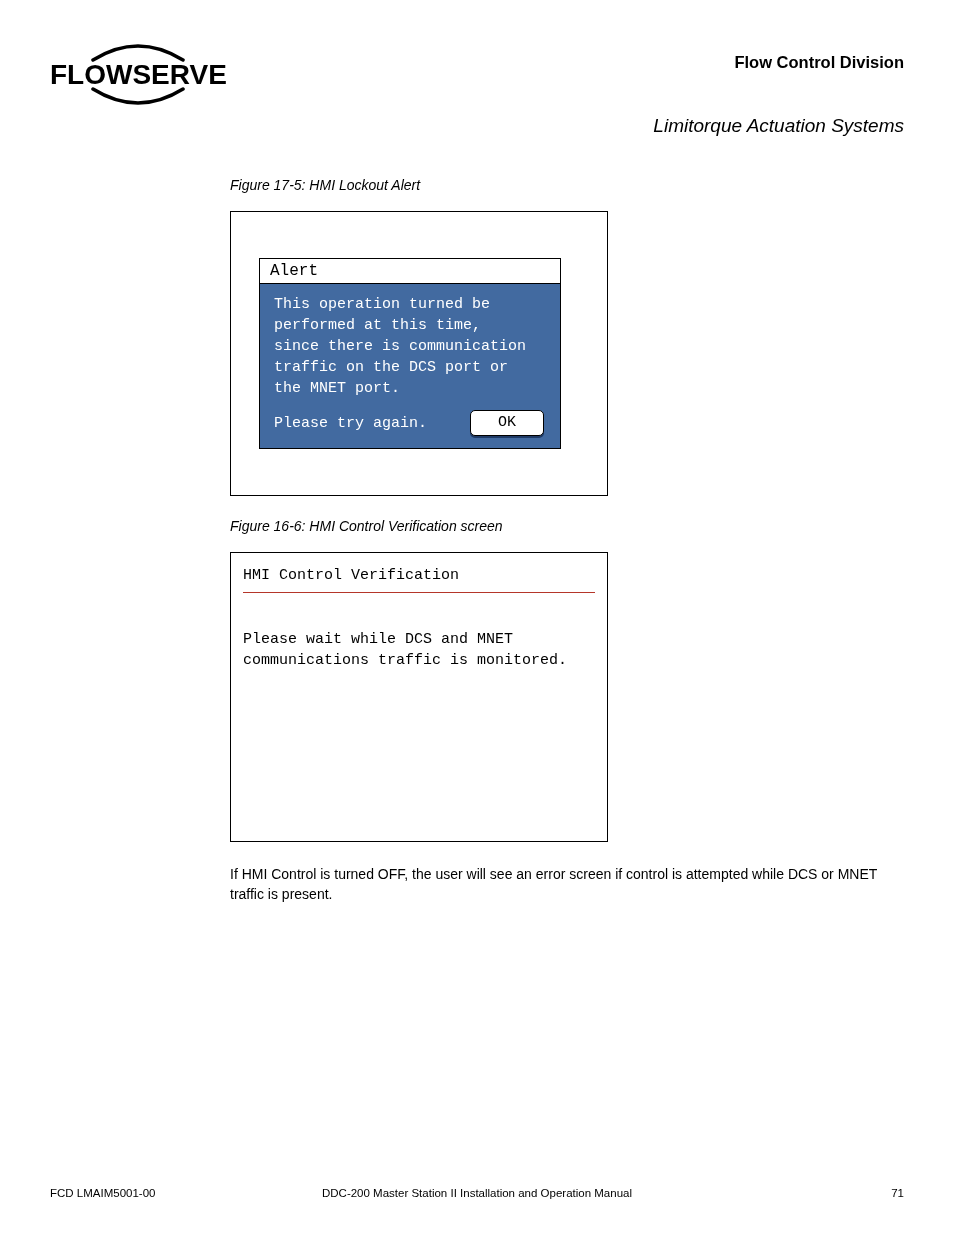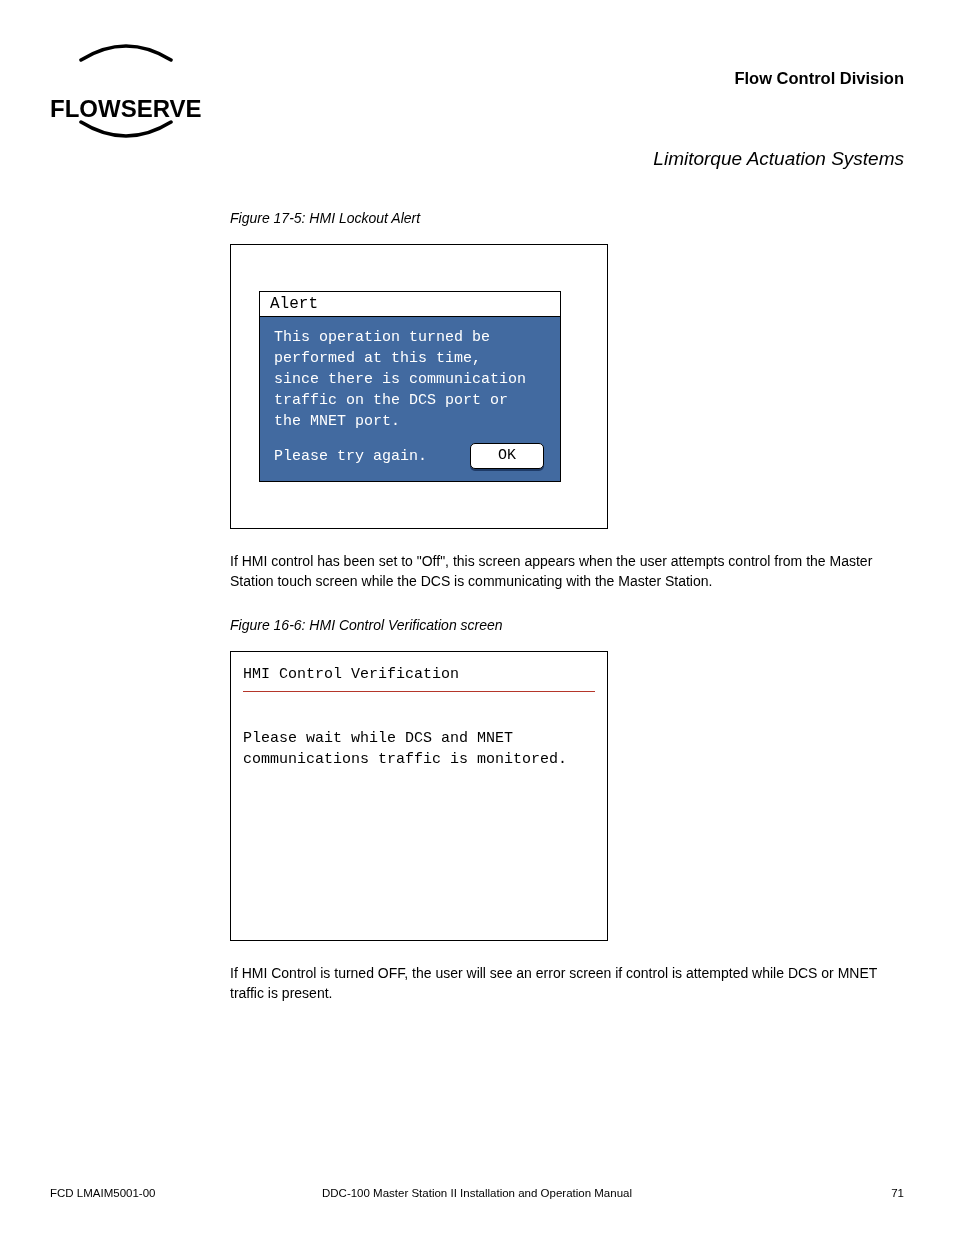--- a/index.html
+++ b/index.html
@@ -26,25 +26,24 @@
     display: flex;
     flex-direction: column;
     align-items: center;
     line-height: 0.9;
   }
   .logo-arc-top, .logo-arc-bot {
     width: 120px; height: 22px;
   }
   .logo-text {
     font-weight: 900;
-    font-size: 24px;
+    font-size: 28px;
     letter-spacing: 0px;
     font-family: Arial, Helvetica, sans-serif;
     white-space: nowrap;
-    margin-top: 36px;
   }
   .hr-line {
     height: 3px;
     background:#000;
     flex: 1;
     margin-top: 10px;
   }
   .division {
     font-weight: bold;
     font-size: 16.5px;
@@ -196,36 +195,35 @@
           <div>since there is communication</div>
           <div>traffic on the DCS port or</div>
           <div>the MNET port.</div>
           <div style="height:14px"></div>
           <div>Please try again.</div>
           <div class="alert-ok">OK</div>
         </div>
       </div>
     </div>
 
-    <p class="body-text">If HMI control has been set to "Off", this screen appears when the user attempts control from the Master Station touch screen while the DCS is communicating with the Master Station.</p>
 
     <div class="fig-caption">Figure 16-6: HMI Control Verification screen</div>
 
     <div class="fig-verify">
       <div class="verify-title">HMI Control Verification</div>
       <hr class="verify-hr">
       <div class="verify-body">
         <p>Please wait while DCS and MNET
 communications traffic is monitored.</p>
       </div>
     </div>
 
     <p class="body-text">If HMI Control is turned OFF, the user will see an error screen if control is attempted while DCS or MNET traffic is present.</p>
 
   </div>
 
   <div class="footer">
     <span>FCD LMAIM5001-00</span>
-    <span class="footer-center">DDC-100 Master Station II Installation and Operation Manual</span>
+    <span class="footer-center">DDC-200 Master Station II Installation and Operation Manual</span>
     <span>71</span>
   </div>
 
 </div>
 
 </body></html>

